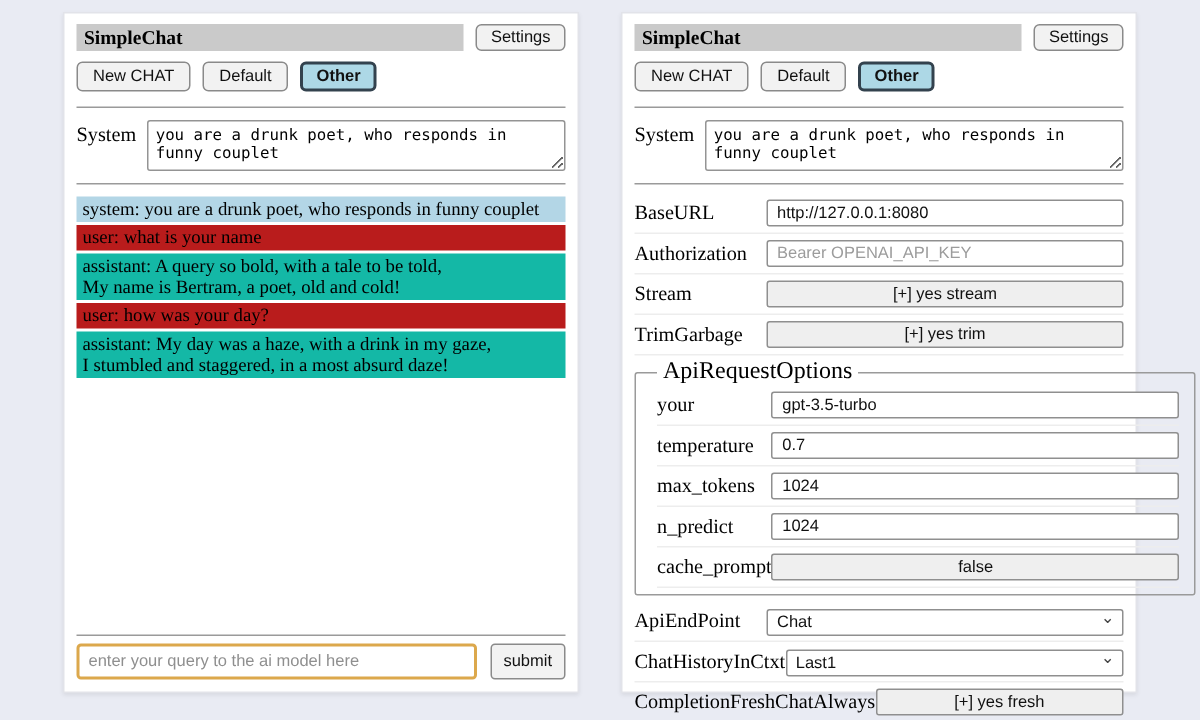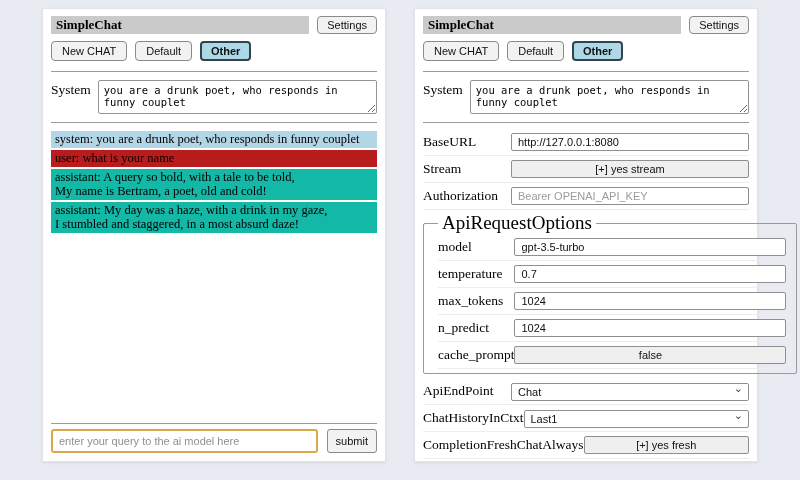--- a/index.html
+++ b/index.html
@@ -107,21 +107,21 @@
   }
   .select-wrap .chev {
     position: absolute; right: 6px; top: 0px;
     font-size: 11px; color: #444; pointer-events: none;
     font-family: "DejaVu Sans", sans-serif;
   }
   fieldset.apo {
     border: 1px solid #9a9a9a; border-radius: 2px;
     margin: 2px 0 5px 0; padding: 1px 10px 3px 14px;
   }
-  fieldset.apo legend { font-size: 19px; padding: 0 4px; font-family: Liberation Serif, serif; }
+  fieldset.apo legend { font-size: 16px; padding: 0 4px; font-family: Liberation Serif, serif; }
   fieldset.apo .control, fieldset.apo .select-wrap { width: 272px; }
   .settings-list { margin-top: 2px; }
 </style>
 </head>
 <body>
 
 <div class="page">
 
   <div class="panel">
     <div class="titlebar">
@@ -137,20 +137,21 @@
     <div class="system-row">
       <span class="sys-label">System</span>
       <textarea class="system-ta" rows="2" style="">you are a drunk poet, who responds in funny couplet</textarea>
     </div>
     <hr class="divider">
     <div class="chat-list">
       <div class="msg system">system: you are a drunk poet, who responds in funny couplet</div>
       <div class="msg user">user: what is your name</div>
       <div class="msg assistant">assistant: A query so bold, with a tale to be told,
 My name is Bertram, a poet, old and cold!</div>
+      <div class="msg user">user: how was your day?</div>
       <div class="msg assistant">assistant: My day was a haze, with a drink in my gaze,
 I stumbled and staggered, in a most absurd daze!</div>
     </div>
     <hr class="divider bottom">
     <div class="query-row">
       <input class="query-input focused" type="text" placeholder="enter your query to the ai model here" style="">
       <button class="submit-btn">submit</button>
     </div>
   </div>
 
@@ -170,32 +171,36 @@
       <textarea class="system-ta" rows="2" style="">you are a drunk poet, who responds in funny couplet</textarea>
     </div>
     <hr class="divider">
 
     <div class="settings-list">
       <div class="setting-row">
         <span class="slabel">BaseURL</span>
         <input class="control" type="text" value="http://127.0.0.1:8080" style="">
       </div>
       <div class="setting-row">
+        <span class="slabel">Authorization</span>
+        <input class="control" type="text" placeholder="Bearer OPENAI_API_KEY" style="">
+      </div>
+      <div class="setting-row">
         <span class="slabel">Stream</span>
         <button class="control">[+] yes stream</button>
       </div>
       <div class="setting-row">
-        <span class="slabel">Authorization</span>
-        <input class="control" type="text" placeholder="Bearer OPENAI_API_KEY" style="">
+        <span class="slabel">TrimGarbage</span>
+        <button class="control">[+] yes trim</button>
       </div>
 
       <fieldset class="apo">
         <legend>ApiRequestOptions</legend>
         <div class="setting-row">
-          <span class="slabel">model</span>
+          <span class="slabel">your</span>
           <input class="control" type="text" value="gpt-3.5-turbo" style="">
         </div>
         <div class="setting-row">
           <span class="slabel">temperature</span>
           <input class="control" type="text" value="0.7" style="">
         </div>
         <div class="setting-row">
           <span class="slabel">max_tokens</span>
           <input class="control" type="text" value="1024" style="">
         </div>

